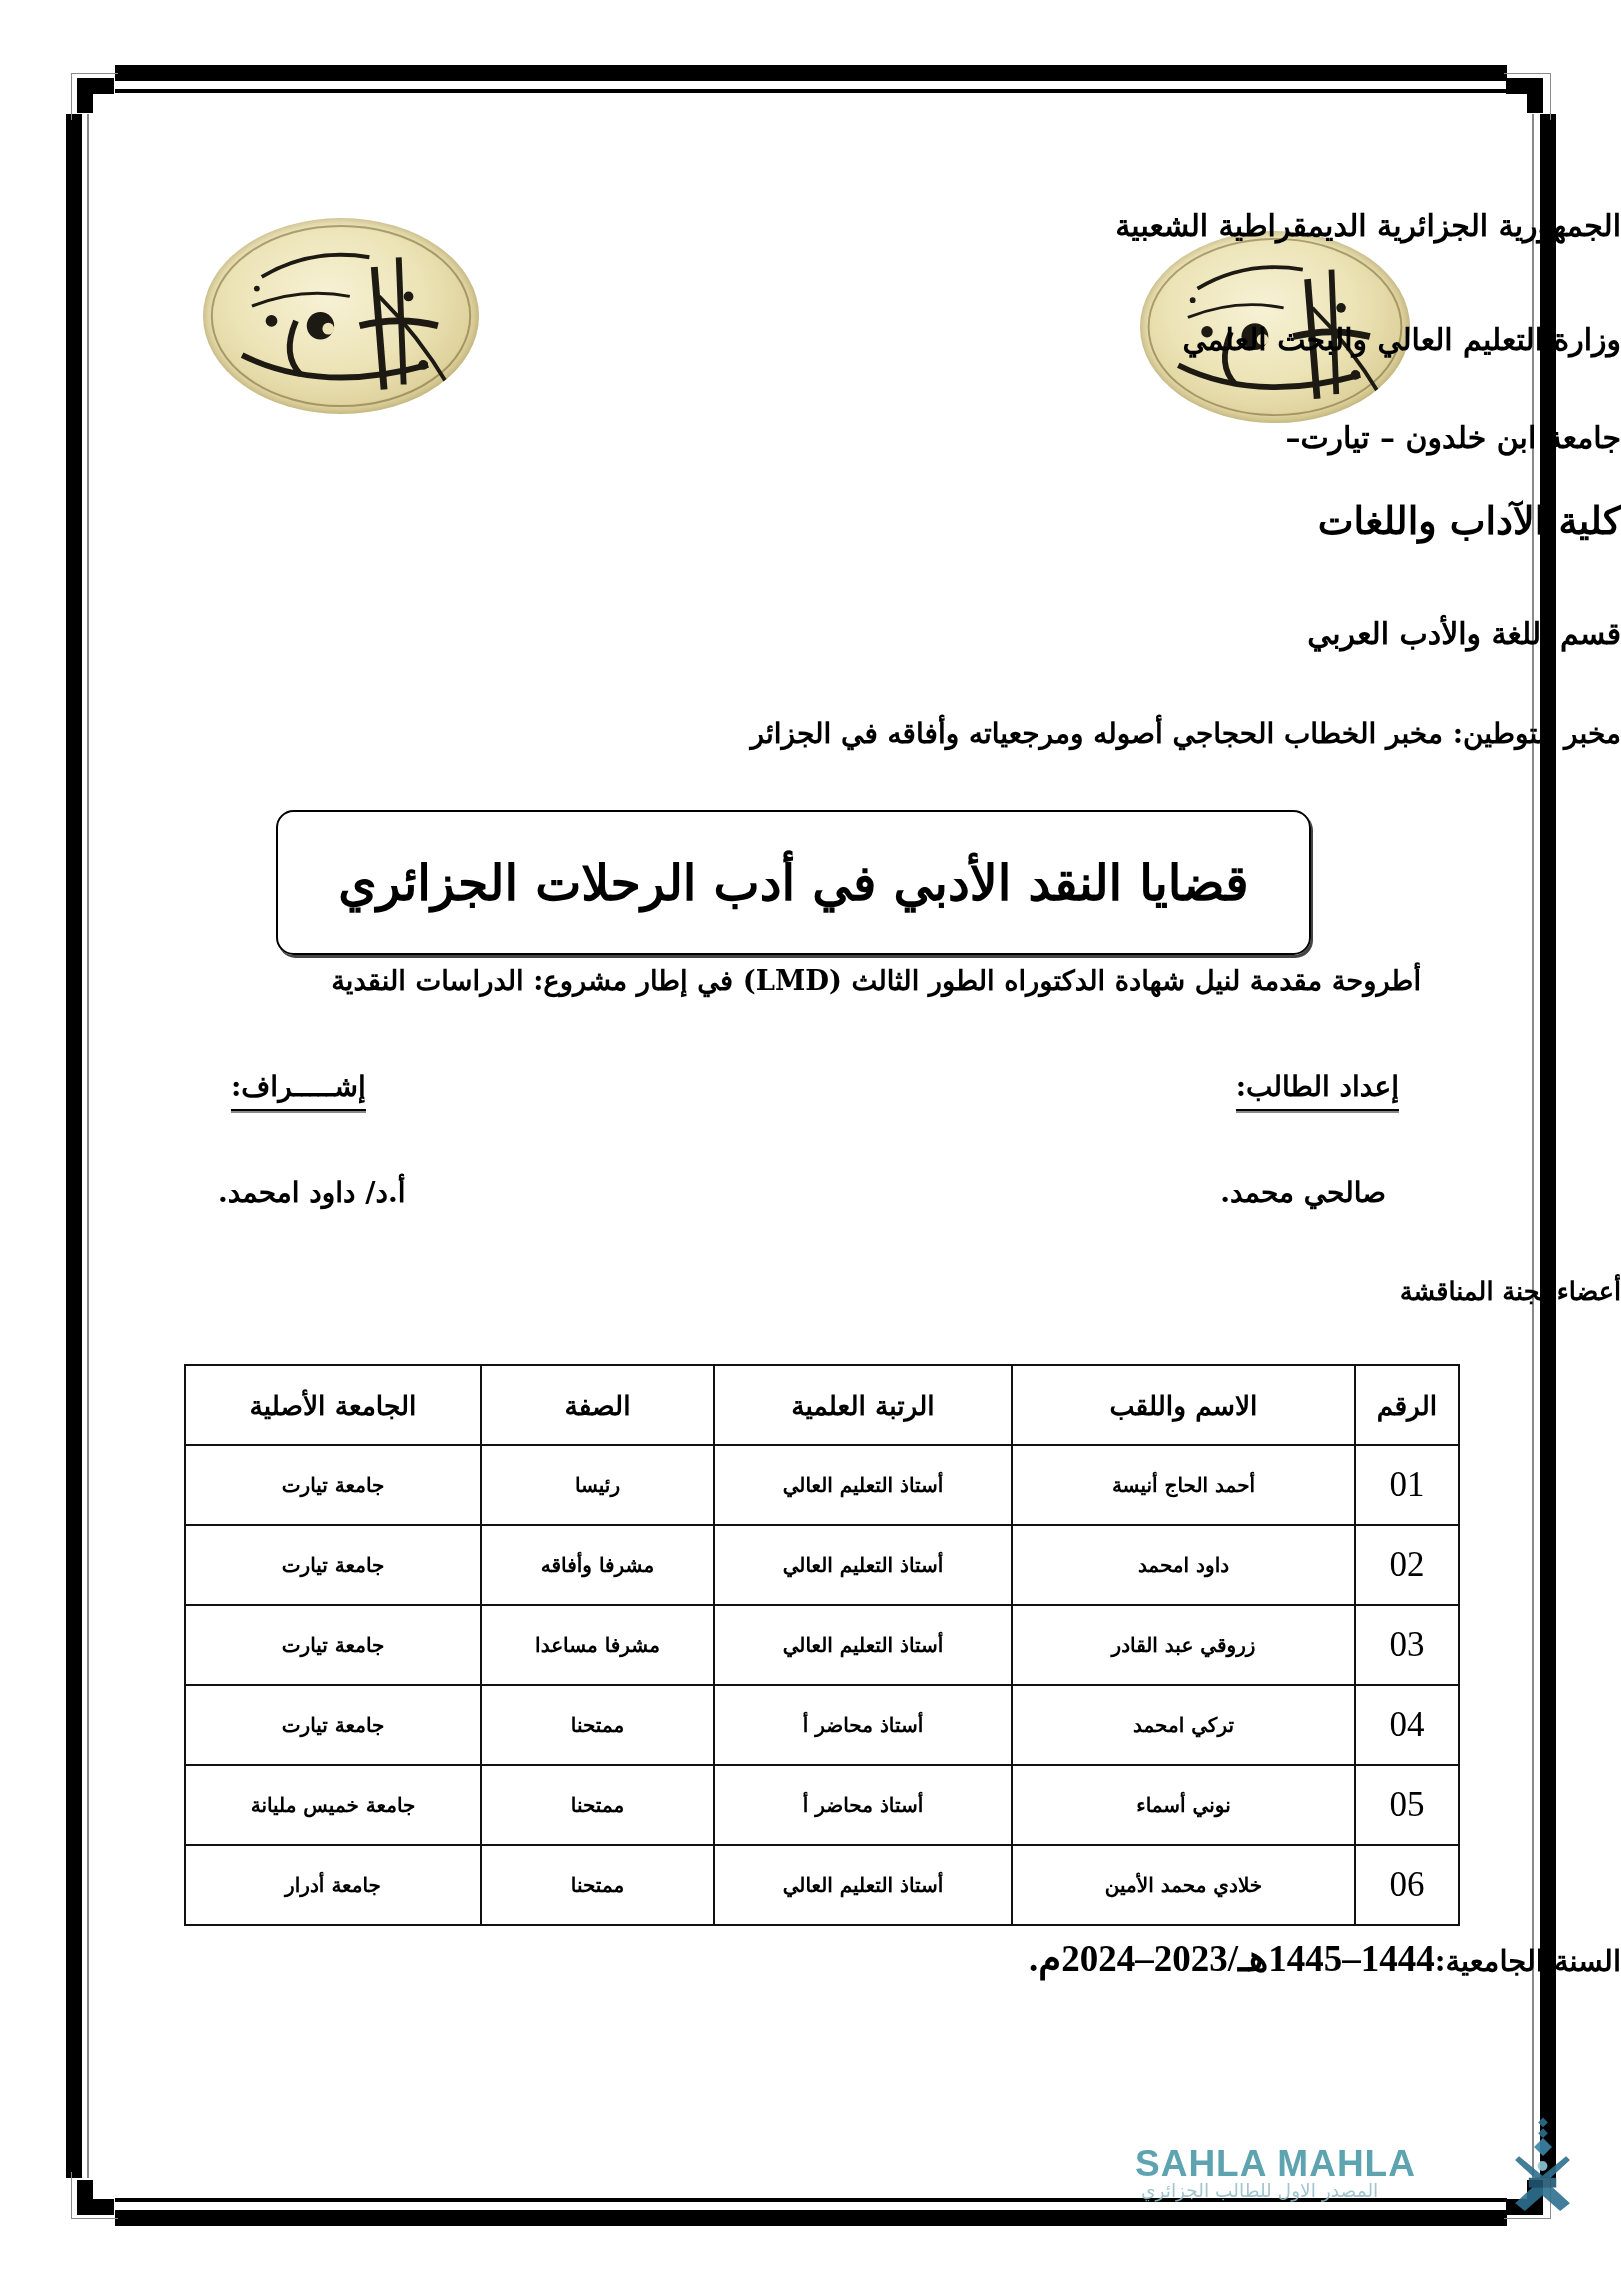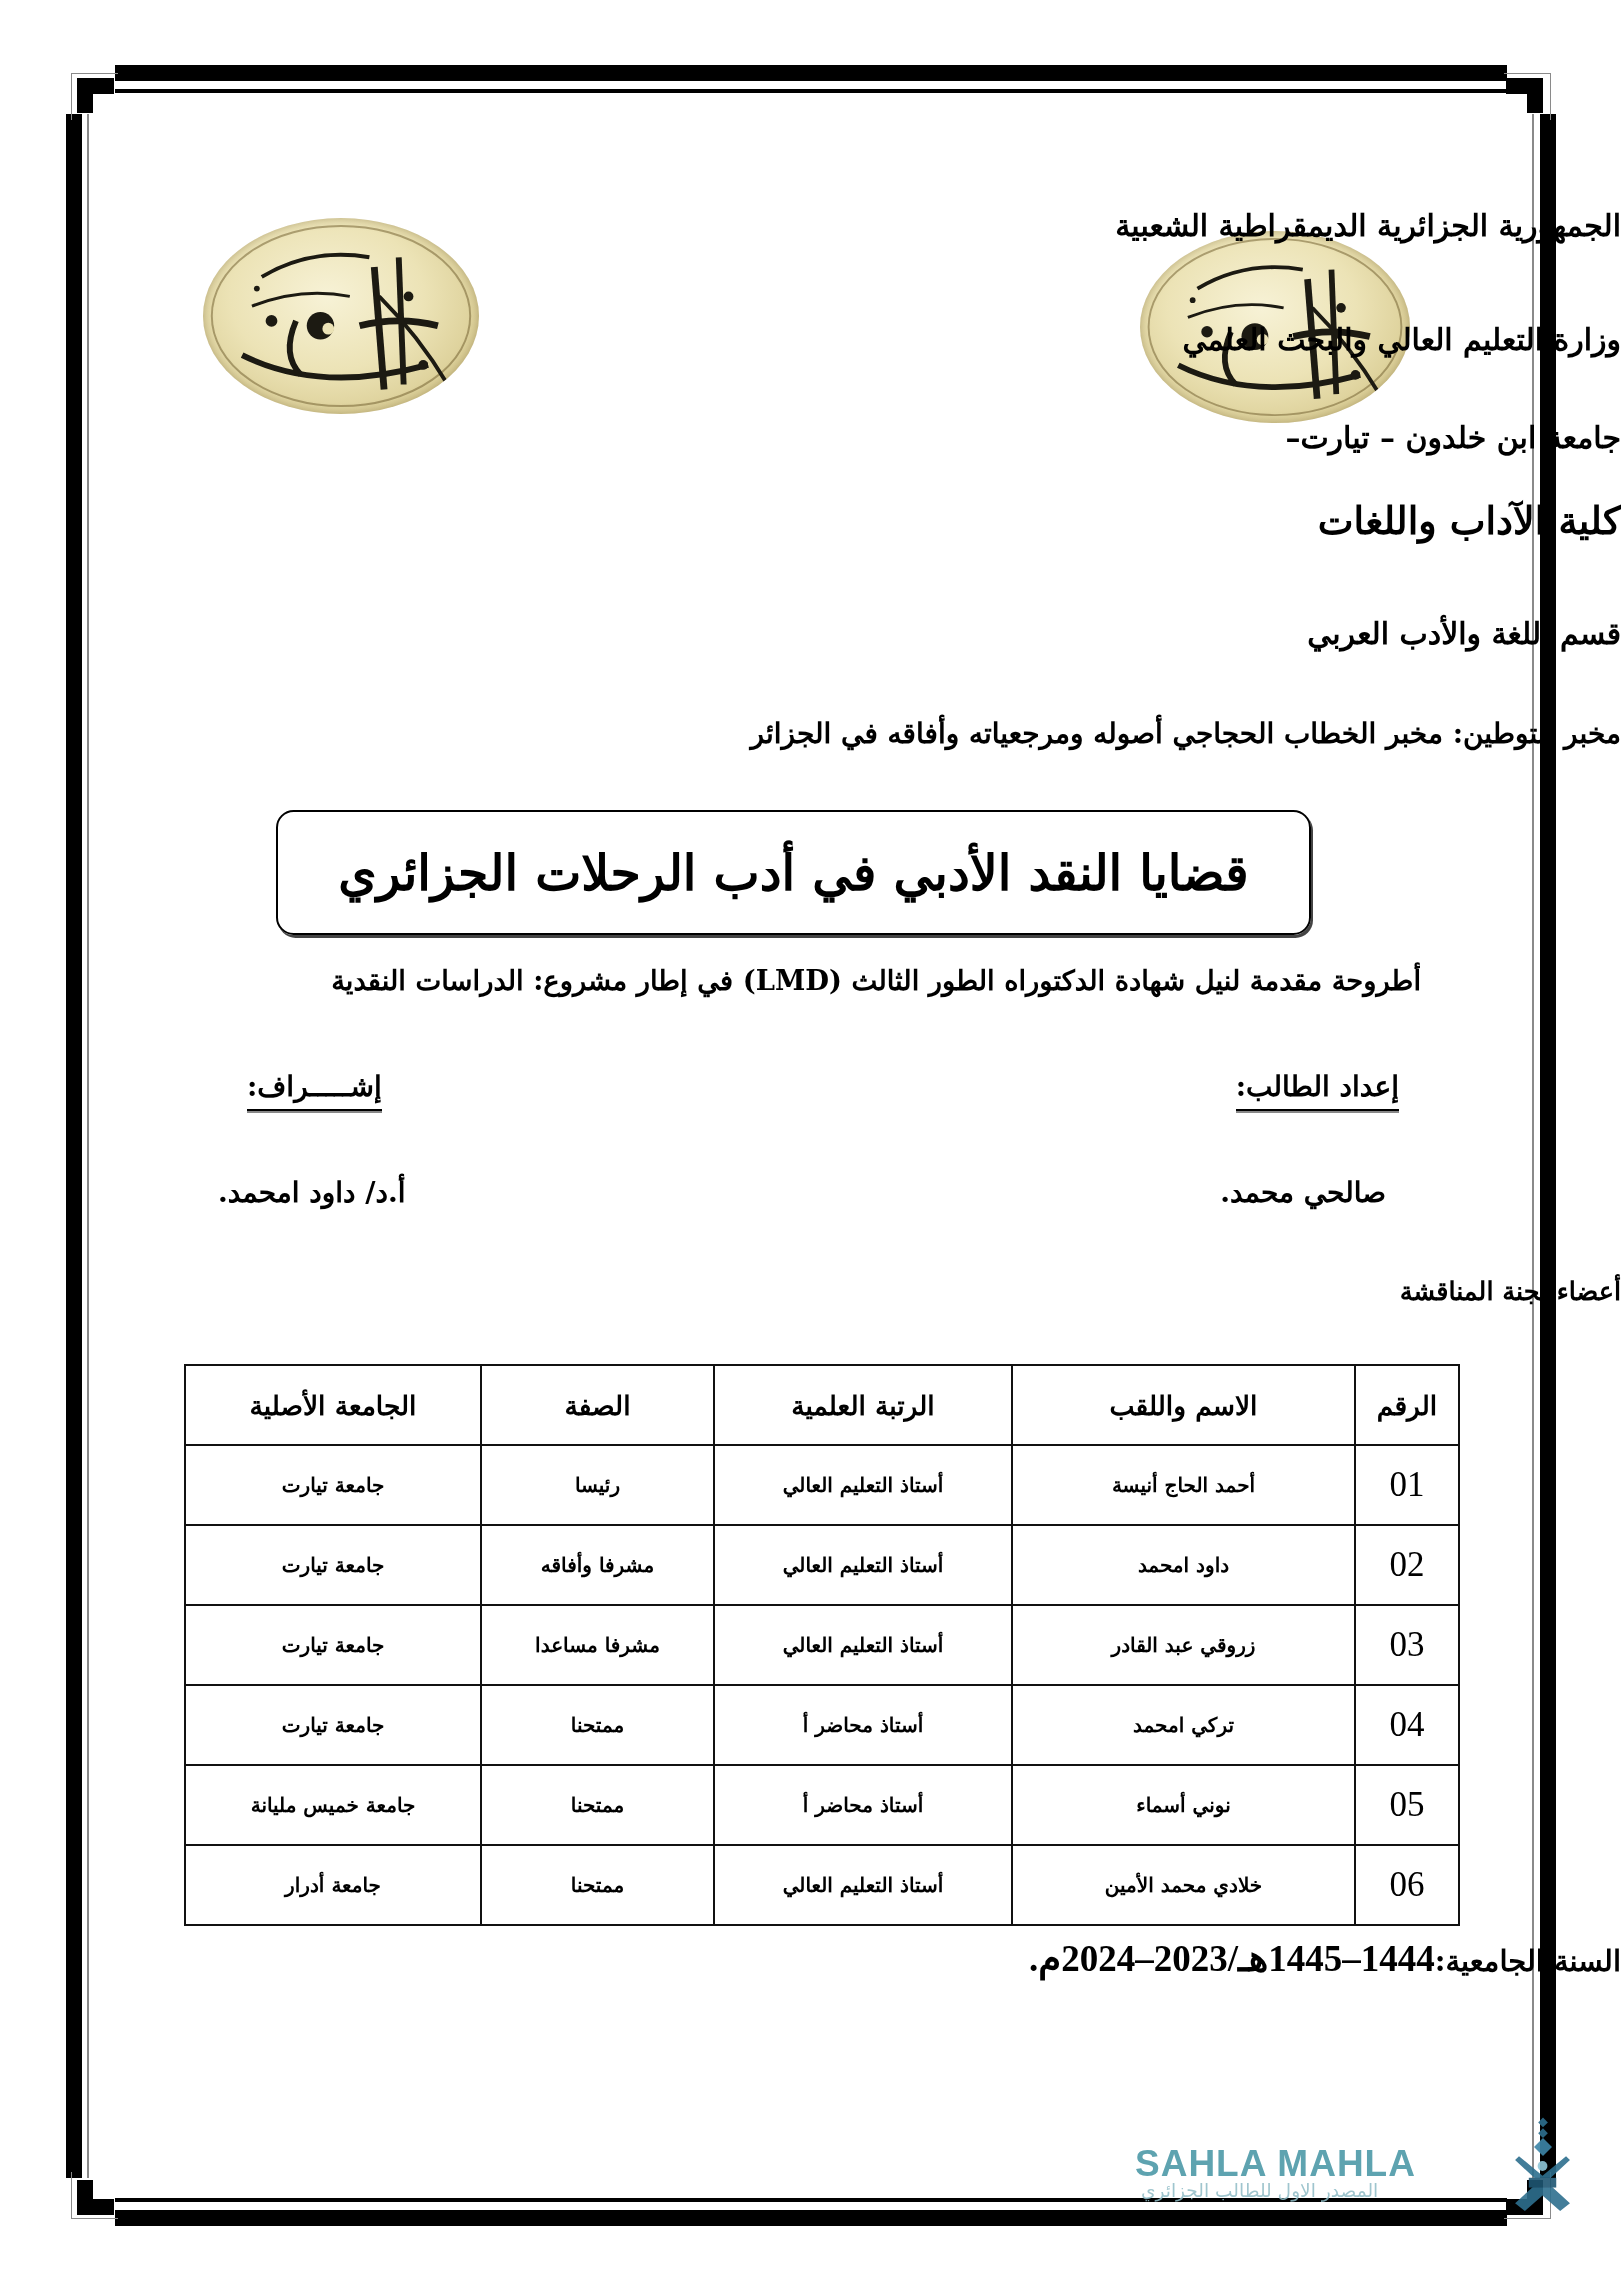--- a/index.html
+++ b/index.html
@@ -74,21 +74,21 @@
     .l-republic   { top: 208px; font-size: 30px; }
     .l-ministry   { top: 322px; font-size: 30px; }
     .l-university { top: 420px; font-size: 30px; }
     .l-faculty    { top: 498px; font-size: 38px; }
     .l-department { top: 616px; font-size: 30px; }
     .l-lab        { top: 717px; font-size: 28px; }
 
     .title-box {
       position: absolute;
       left: 276px; top: 810px;
-      width: 1035px; height: 125px;
+      width: 1035px; height: 145px;
       border: 2.9px solid #000;
       border-radius: 17.6px;
       box-sizing: border-box;
       box-shadow: 2px 2.9px 0 #444;
       display: flex;
       align-items: center;
       justify-content: center;
       direction: rtl;
     }
     .title-text { font-size: 49px; font-weight: bold; white-space: nowrap; }
@@ -99,21 +99,21 @@
       position: absolute;
       direction: rtl;
       font-weight: bold;
       font-size: 28px;
       white-space: nowrap;
       border-bottom: 2.9px solid #000;
       padding-bottom: 5.9px;
       box-shadow: 0 2px 0 #888;
     }
     .lbl-student { right: 222px; top: 1070px; }
-    .lbl-supervisor { left: 231px; top: 1070px; letter-spacing: 1px; margin-left: 16px; }
+    .lbl-supervisor { left: 231px; top: 1070px; letter-spacing: 1px; }
 
     .person-name {
       position: absolute;
       direction: rtl;
       font-weight: bold;
       font-size: 28px;
       white-space: nowrap;
     }
     .name-student { right: 235px; top: 1176px; }
     .name-supervisor { left: 218px; top: 1176px; }

